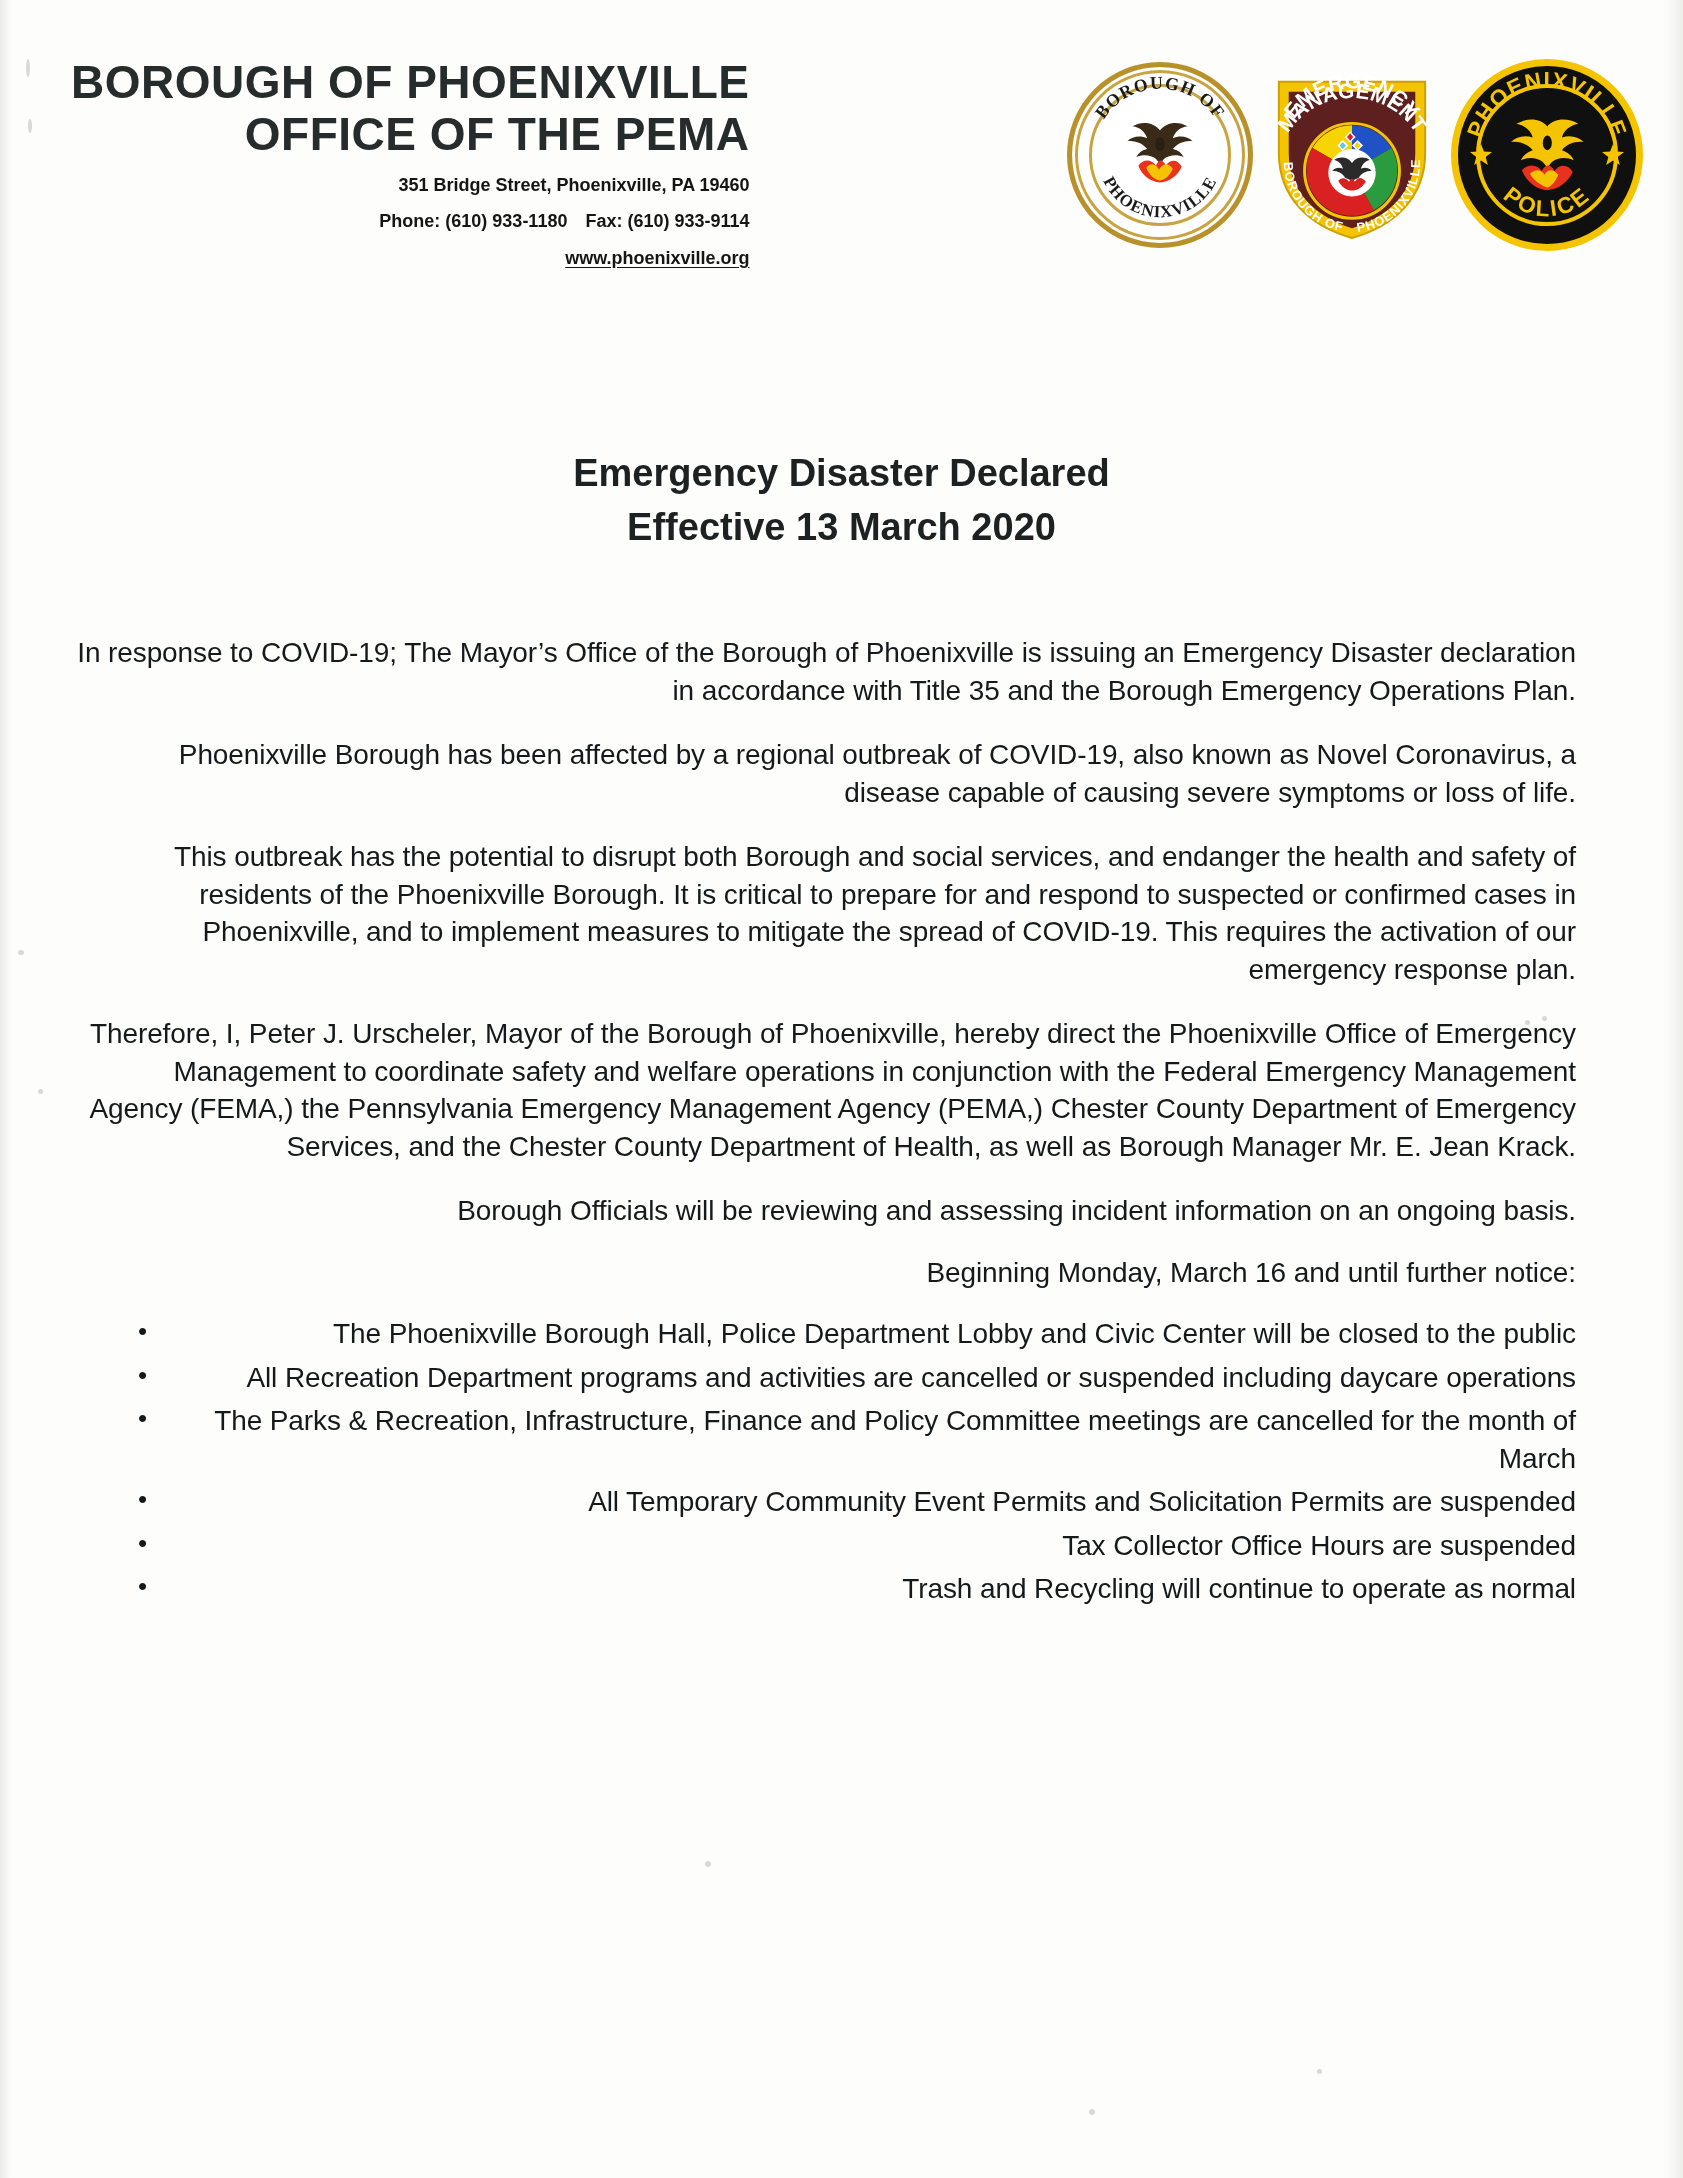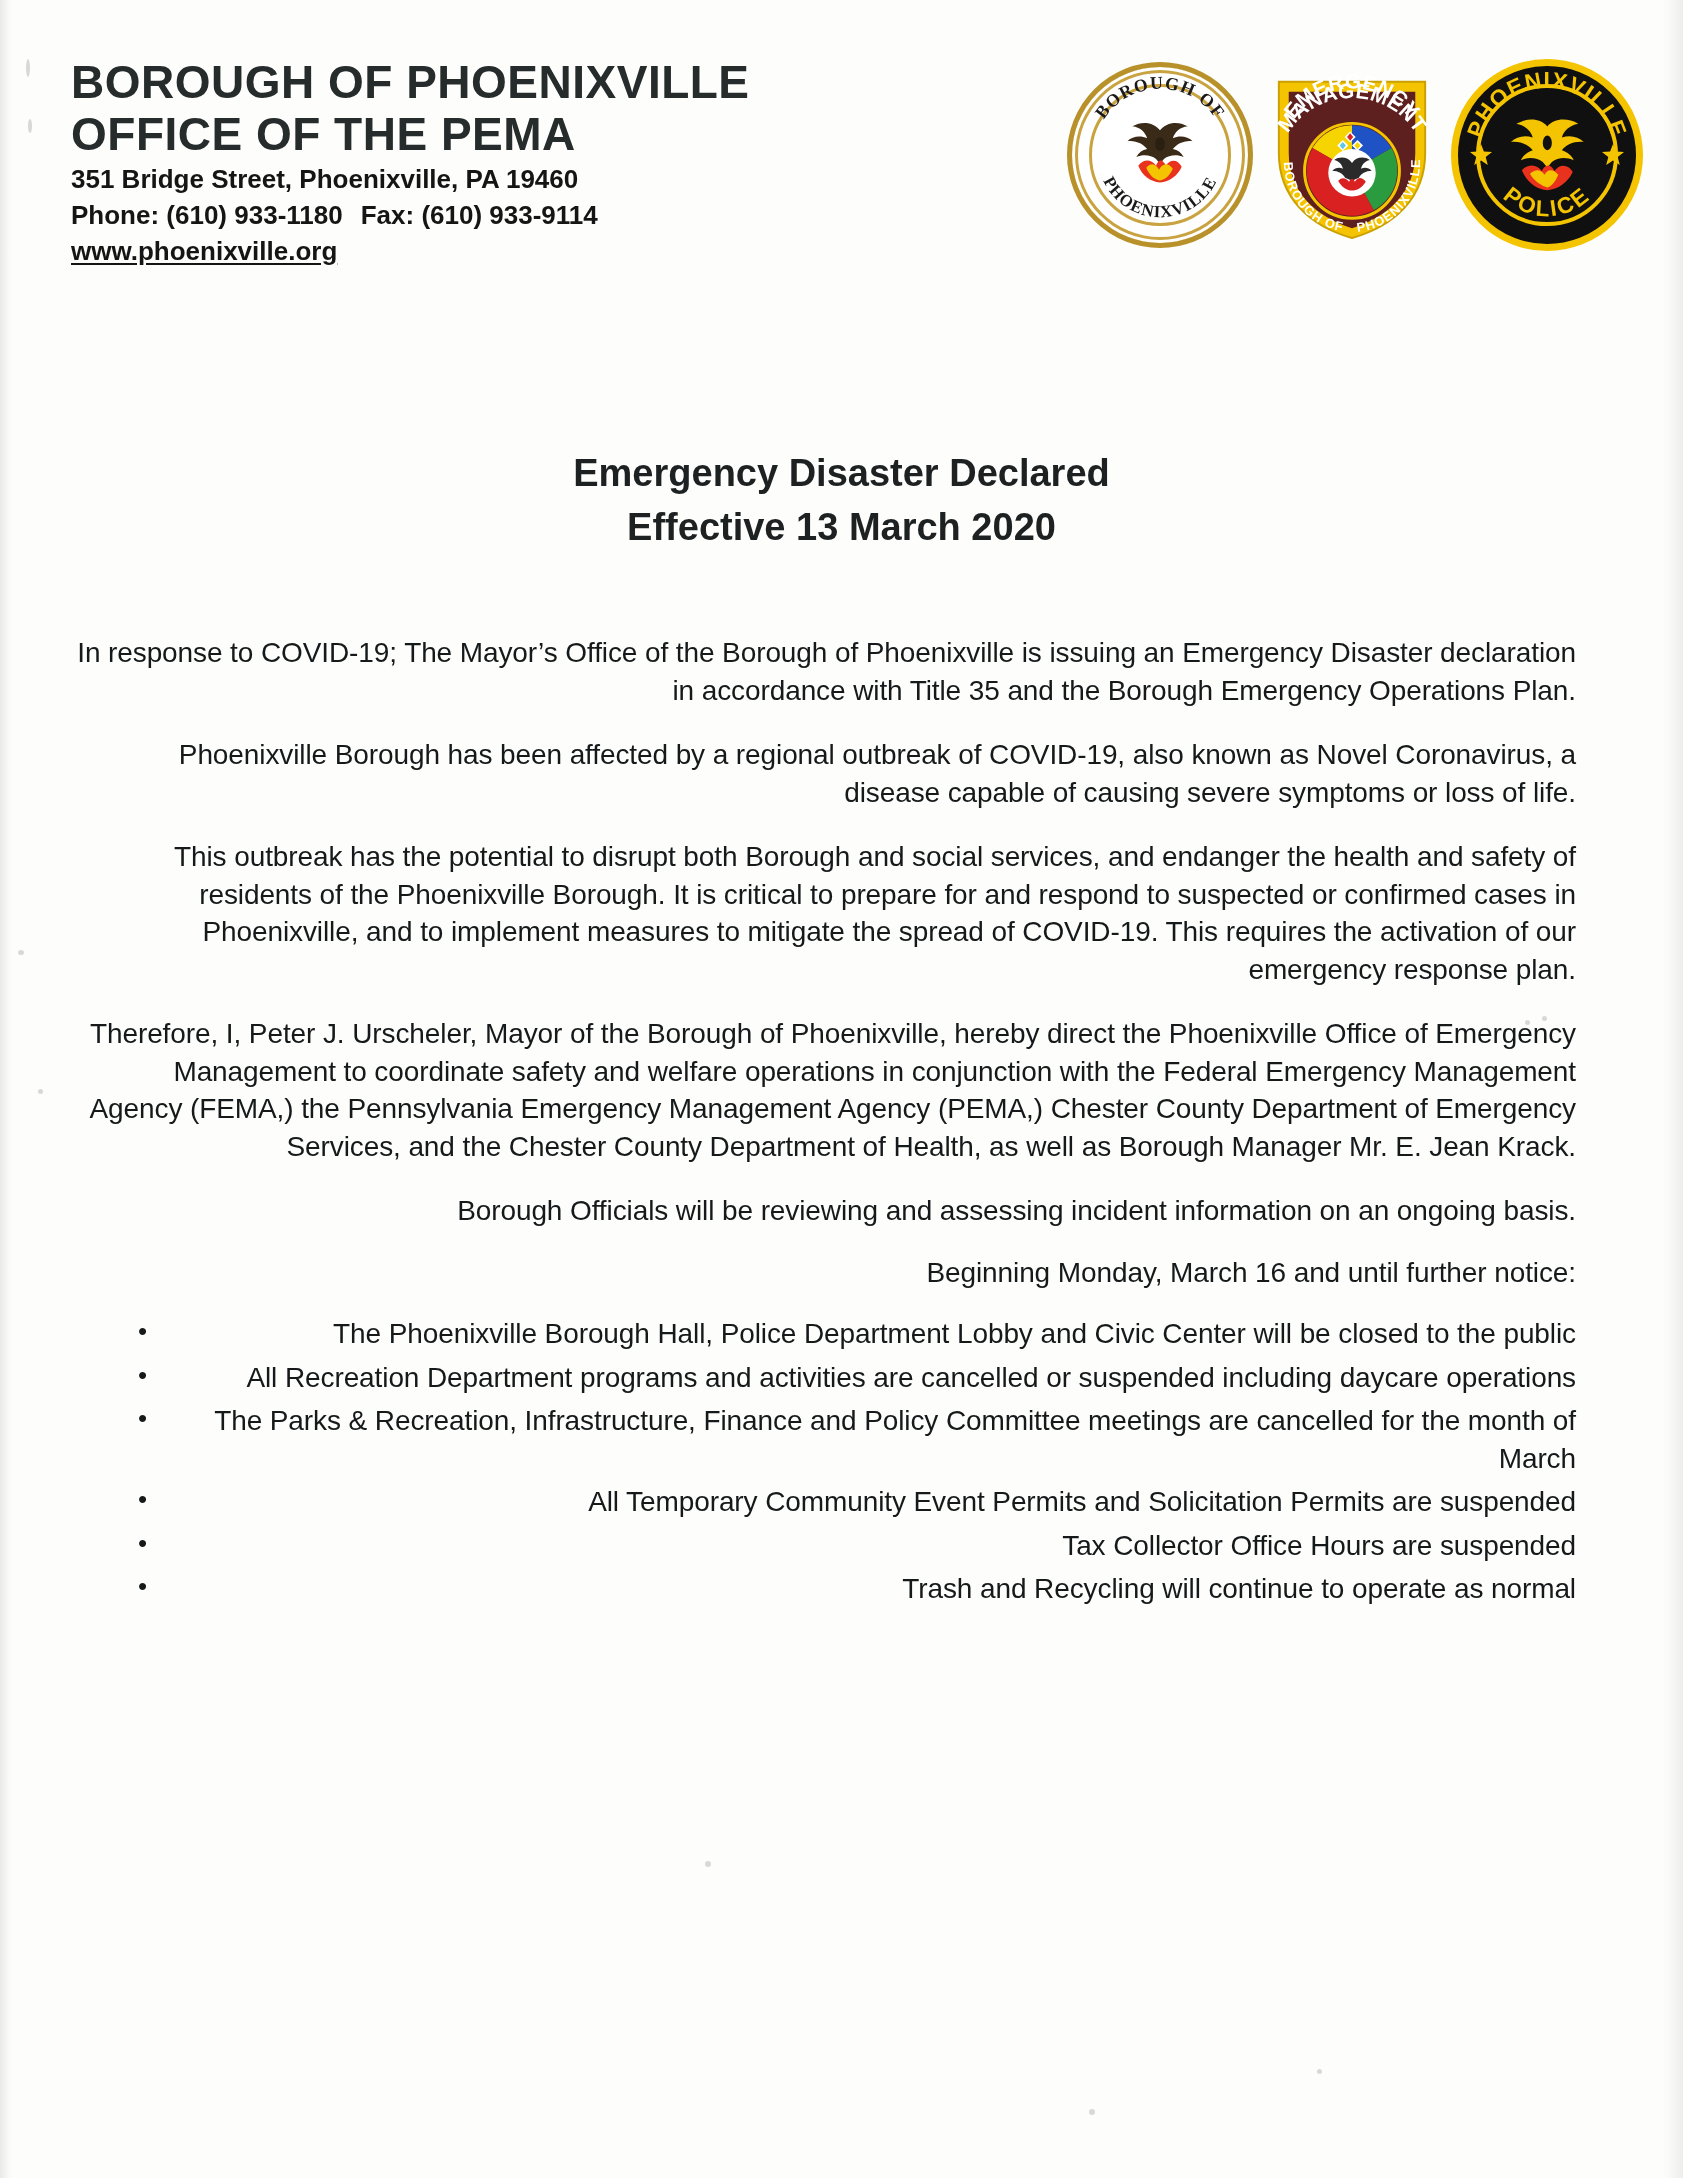--- a/index.html
+++ b/index.html
@@ -42,37 +42,37 @@
   }
 
   
   .header {
     position: absolute;
     left: 0; right: 0; top: 57px;
     display: flex;
     align-items: flex-start;
     padding: 0 40px 0 71px;
   }
-  .letterhead { flex: 0 0 auto; }
+  .letterhead { flex: 0 0 auto; text-align: right; }
 
   .org-line1, .org-line2 {
     font-size: 46px;
     font-weight: bold;
     letter-spacing: 0.5px;
     line-height: 1.13;
     color: #262b2b;
     white-space: nowrap;
   }
   .contact-line {
-    font-size: 26px;
+    font-size: 18px;
     font-weight: bold;
     line-height: 1.30;
     color: #151515;
     white-space: nowrap;
-    margin-top: 2px;
+    margin-top: 13px;
   }
   .contact-line.site {
     text-decoration: underline;
     text-underline-offset: 3px;
   }
   .phone-gap { display: inline-block; width: 18px; }
 
   .seals {
     margin-left: auto;
     display: flex;

